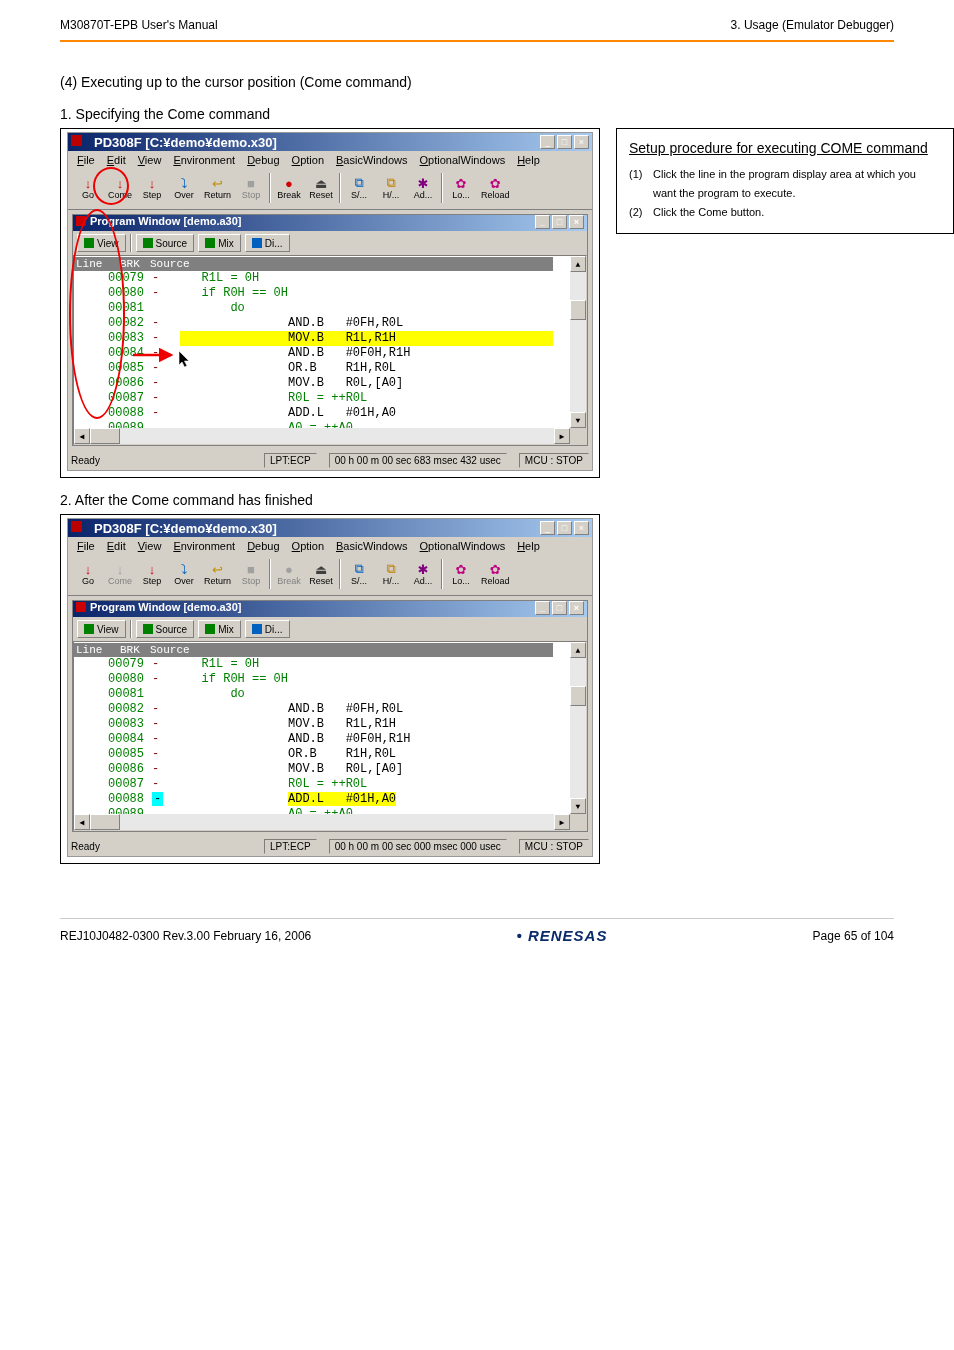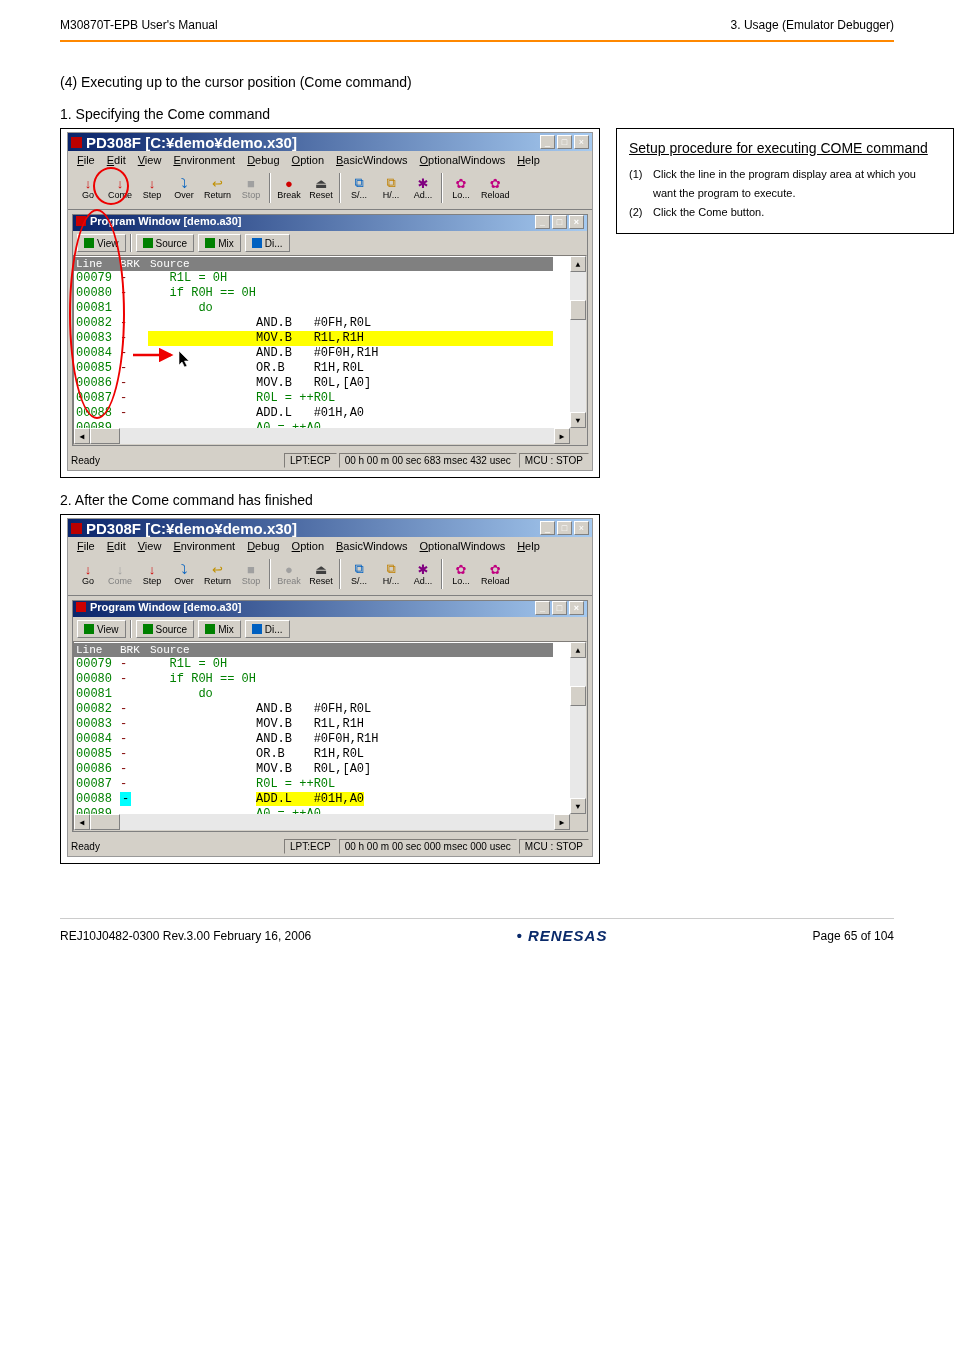--- a/index.html
+++ b/index.html
@@ -9,21 +9,21 @@
     .content { padding: 20px 60px 40px 60px; }
     .section-title { font-size: 14px; margin: 12px 0 16px 0; }
     .sub-title { font-size: 14px; margin: 8px 0 6px 0; }
     .row { display: flex; gap: 16px; margin-bottom: 14px; }
     .app-box { border: 1px solid #000; padding: 3px 6px 6px 6px; background: #fff; }
     .left-container { width: 540px; flex: 0 0 540px; }
     .right-container { width: 338px; flex: 0 0 338px; }
 
     .app-window { border: 1px solid #999; background: #d4d0c8; font-family: "MS Sans Serif", Tahoma, sans-serif; font-size: 11px; }
     .titlebar { background: linear-gradient(to right, #0a246a, #a6caf0); color: #fff; height: 18px; display:flex; align-items:center; justify-content:space-between; padding: 0 3px; }
-    .titlebar .title { display:flex; align-items:center; gap:4px; font-weight: bold; font-size: 15px; }
+    .titlebar .title { display:flex; gap:12px; font-weight: bold; font-size: 13px; }
     .titlebar .ticon { width:11px; height:11px; background:#b00; display:inline-block; }
     .win-controls { display:flex; gap:2px; }
     .win-btn { width:15px; height:14px; background:#d4d0c8; border:1px solid #fff; border-right-color:#808080; border-bottom-color:#808080; font-size:9px; display:flex; align-items:center; justify-content:center; }
     .menubar { display:flex; gap:2px; padding: 2px 4px; background:#d4d0c8; font-size:11px; }
     .menubar span { padding: 1px 5px; }
     .toolbar { display:flex; align-items:center; padding: 2px 4px 4px 4px; gap:0; background:#d4d0c8; border-bottom:1px solid #808080; }
     .tbtn { display:flex; flex-direction:column; align-items:center; justify-content:center; min-width:32px; height:34px; border:1px solid #d4d0c8; padding:1px 3px; font-size:9px; }
     .tbtn .ic { width:16px; height:14px; display:flex; align-items:center; justify-content:center; font-size:13px; }
     .tbtn.dis { color:#808080; }
     .sep { width:2px; height:30px; border-left:1px solid #808080; border-right:1px solid #fff; margin: 0 2px; }
@@ -33,36 +33,36 @@
     .inner-toolbar { display:flex; gap:4px; padding:3px 4px; align-items:center; }
     .tabbtn { display:flex; align-items:center; gap:3px; border:1px solid #fff; border-right-color:#808080; border-bottom-color:#808080; background:#d4d0c8; padding:1px 6px; font-size:10px; height:18px; }
     .tabbtn .ti { width:10px; height:10px; display:inline-block; }
 
     .code-area { background:#fff; font-family: "Courier New", monospace; font-size:12px; line-height:15px; position:relative; border: 1px inset #d4d0c8; height: 190px; }
     .code-content { position:absolute; inset:0 16px 16px 0; overflow:hidden; padding: 1px 17px 1px 0; }
     .code-header { background:#808080; color:#fff; display:flex; font-size:11px; padding:0; height:14px; }
     .code-header .col-l { width:46px; padding-left:2px; }
     .code-header .col-b { width:28px; }
     .code-header .col-s { flex:1; padding-left: 2px; }
-    .code-row { display:flex; white-space:pre; }
+    .code-row { display:flex; white-space:pre;margin-left:32px; }
     .code-row .col-l { width:46px; color:#008000; text-align:left; padding-left:2px; }
     .code-row .col-b { width:28px; color:#800000; text-align:left; }
     .code-row .col-s { flex:1; }
     .code-row.green .col-s { color:#008000; }
     .hl-line .col-s { background: #ffff00; }
     .vscroll { position:absolute; top:0; right:0; bottom:16px; width:16px; background:#d4d0c8; display:flex; flex-direction:column; }
     .hscroll { position:absolute; left:0; right:16px; bottom:0; height:16px; background:#d4d0c8; display:flex; }
     .sbtn { width:16px; height:16px; background:#d4d0c8; border:1px solid #fff; border-right-color:#808080; border-bottom-color:#808080; font-size:8px; display:flex; align-items:center; justify-content:center; }
     .track { flex:1; background:#e8e8e8; position:relative; }
     .thumb { position:absolute; background:#d4d0c8; border:1px solid #fff; border-right-color:#808080; border-bottom-color:#808080; }
     .corner { position:absolute; right:0; bottom:0; width:16px; height:16px; background:#d4d0c8; }
 
     .statusbar { display:flex; justify-content:space-between; align-items:center; height:20px; padding: 0 3px; font-size:10px; }
     .statusbar .cell { border:1px inset #d4d0c8; padding:1px 5px; background:#d4d0c8; }
-    .statusbar .rgroup { display:flex; gap:2px; }
+    .statusbar .rgroup { display:flex; gap:12px; }
 
     .setup-card { border: 0.5px solid #000; padding: 8px 12px 12px 12px; }
     .setup-head { text-decoration: underline; font-size: 14px; line-height: 1.6; margin-bottom: 6px; }
     .step-list { font-size: 11px; line-height: 1.7; padding-left: 24px; list-style: none; }
     .step-list li { position:relative; }
     .step-list li::before { content: "(" counter(li) ")"; counter-increment: li; position:absolute; left:-24px; }
     .step-list { counter-reset: li; }
 
     .red-circle { position:absolute; border: 2.5px solid #e00; border-radius: 50%; pointer-events:none; z-index:100; }
     .red-arrow { position:absolute; pointer-events:none; z-index:101; color:#e00; }

